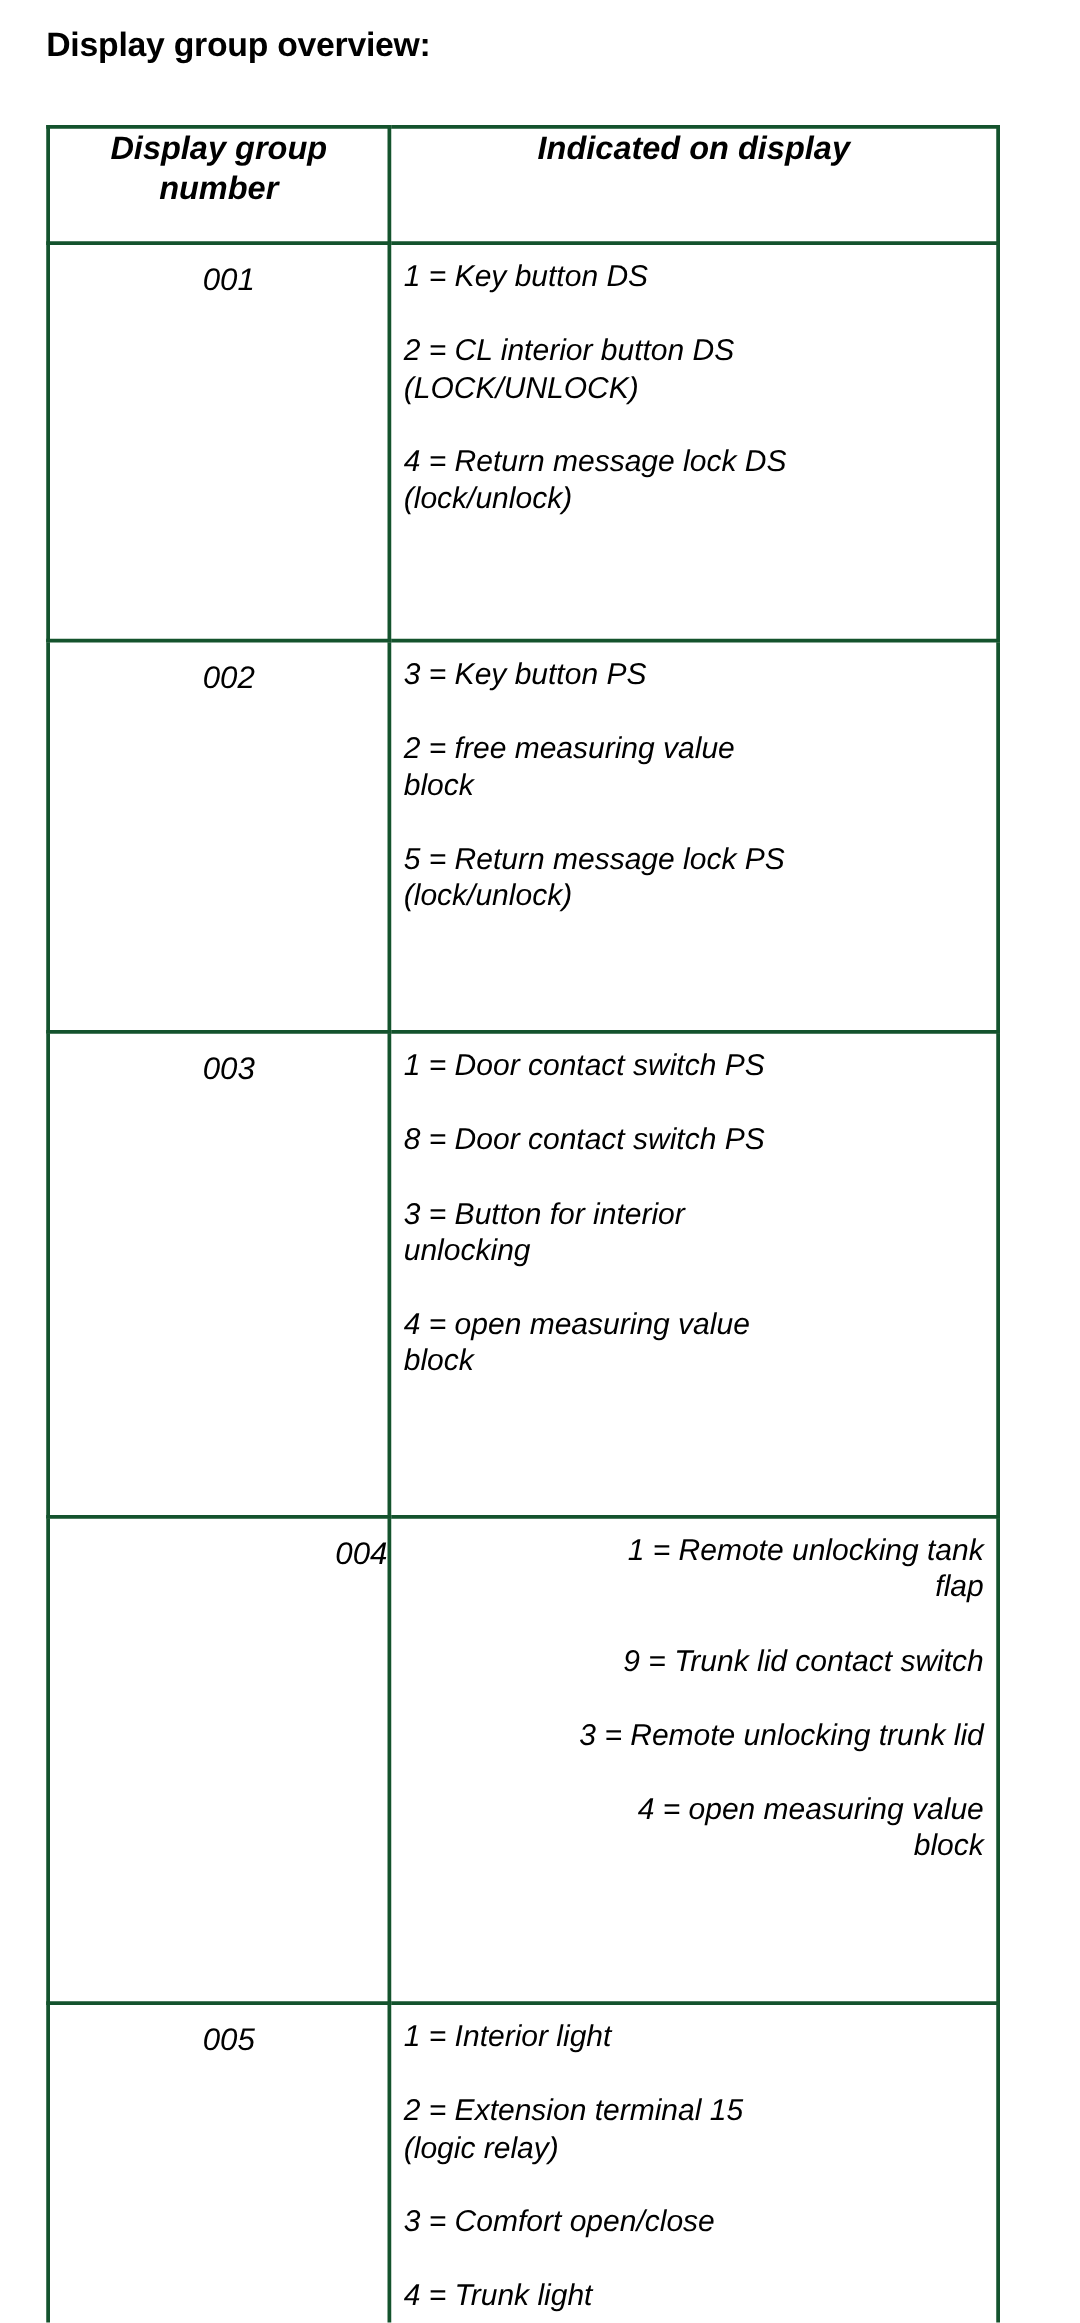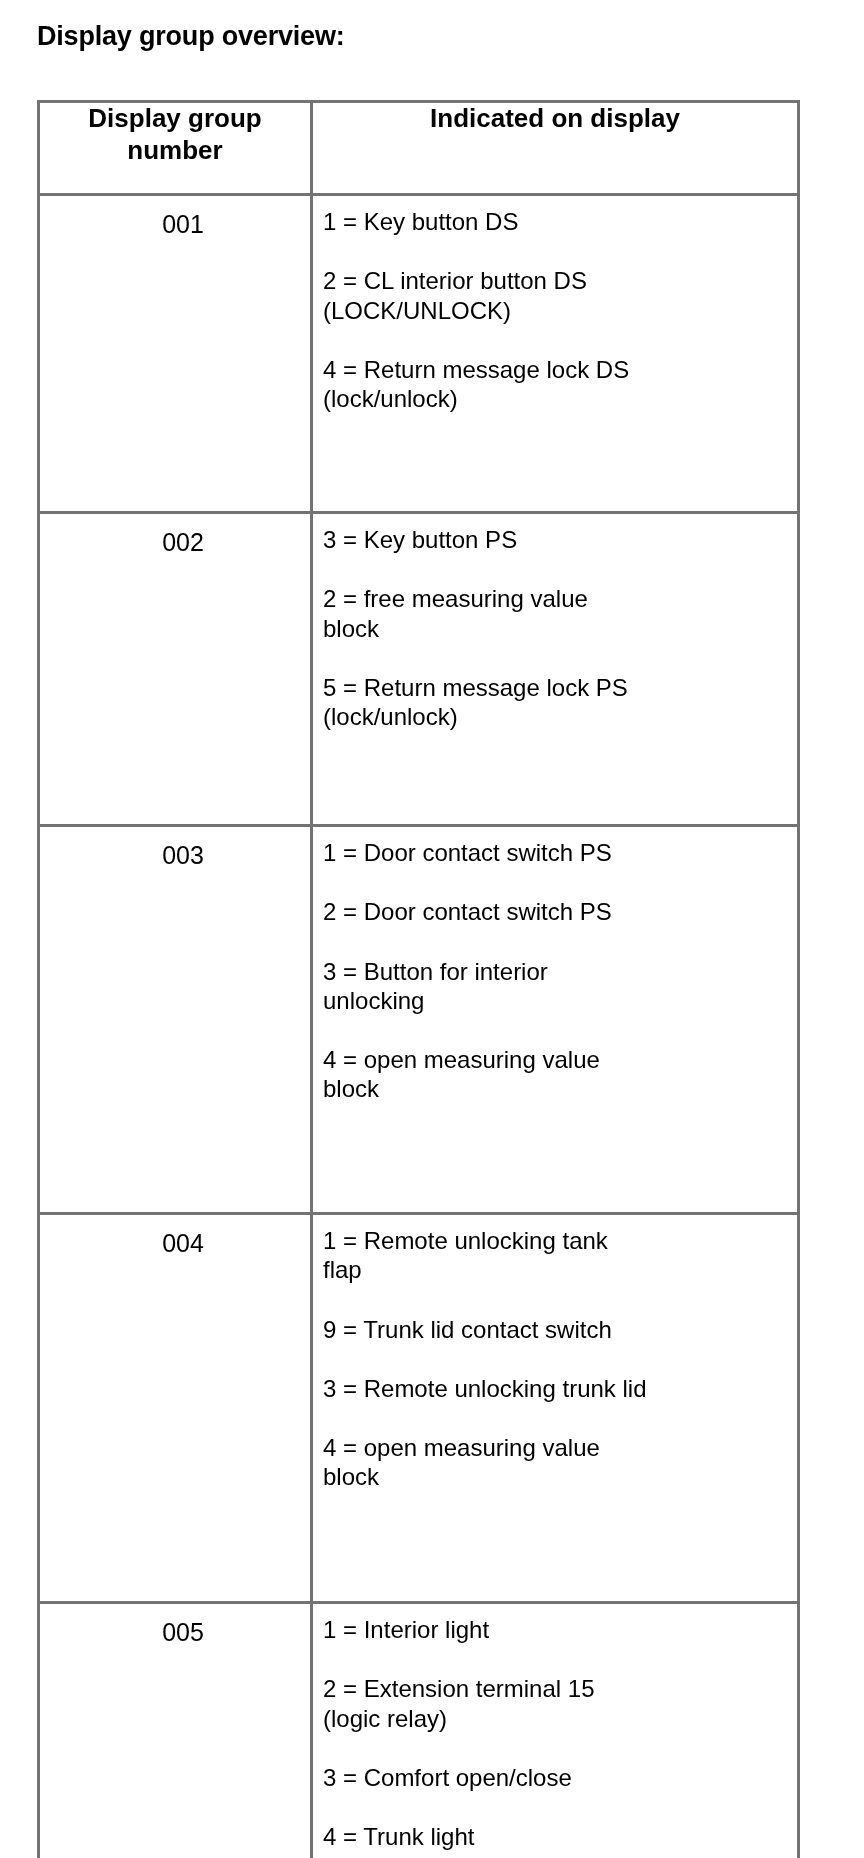--- a/index.html
+++ b/index.html
@@ -30,23 +30,24 @@
   }
   .dg-table {
     position: absolute;
     left: 37px;
     top: 100px;
     width: 760px;
     border-collapse: collapse;
     table-layout: fixed;
   }
   .dg-table td, .dg-table th {
-    border: 3px solid #737373;
+    border: 3px solid #14532d;
     vertical-align: top;
     padding: 0;
+    font-style: italic;
   }
   .col-num  { width: 273px; }
   .col-desc { width: 487px; }
 
   thead th {
     text-align: center;
     font-size: 26px;
     font-weight: bold;
     line-height: 1.22;
     height: 93px;
@@ -75,21 +76,21 @@
     margin-bottom: 0;
   }
   .desc-item .sub {
     display: block;
   }
 
   
   tr.r-001 td { height: 292px; }
   tr.r-002 td { height: 287px; }
   tr.r-003 td { height: 362px; }
-  tr.r-004 td { height: 363px; }
+  tr.r-004 td { height: 363px; text-align: right; }
   tr.r-005 td { height: 332px; }
 </style>
 </head>
 <body>
 
 <div class="page">
 
   <div class="page-heading">Display group overview:</div>
 
   <table class="dg-table">
@@ -117,21 +118,21 @@
           <td class="desc-cell">
             <div class="desc-item"><span>3 = Key button PS</span></div>
             <div class="desc-item"><span>2 = free measuring value</span><span class="sub">block</span></div>
             <div class="desc-item"><span>5 = Return message lock PS</span><span class="sub">(lock/unlock)</span></div>
           </td>
         </tr>
         <tr class="r-003">
           <td class="num-cell">003</td>
           <td class="desc-cell">
             <div class="desc-item"><span>1 = Door contact switch PS</span></div>
-            <div class="desc-item"><span>2 = Door contact switch PS</span></div>
+            <div class="desc-item"><span>8 = Door contact switch PS</span></div>
             <div class="desc-item"><span>3 = Button for interior</span><span class="sub">unlocking</span></div>
             <div class="desc-item"><span>4 = open measuring value</span><span class="sub">block</span></div>
           </td>
         </tr>
         <tr class="r-004">
           <td class="num-cell">004</td>
           <td class="desc-cell">
             <div class="desc-item"><span>1 = Remote unlocking tank</span><span class="sub">flap</span></div>
             <div class="desc-item"><span>9 = Trunk lid contact switch</span></div>
             <div class="desc-item"><span>3 = Remote unlocking trunk lid</span></div>

